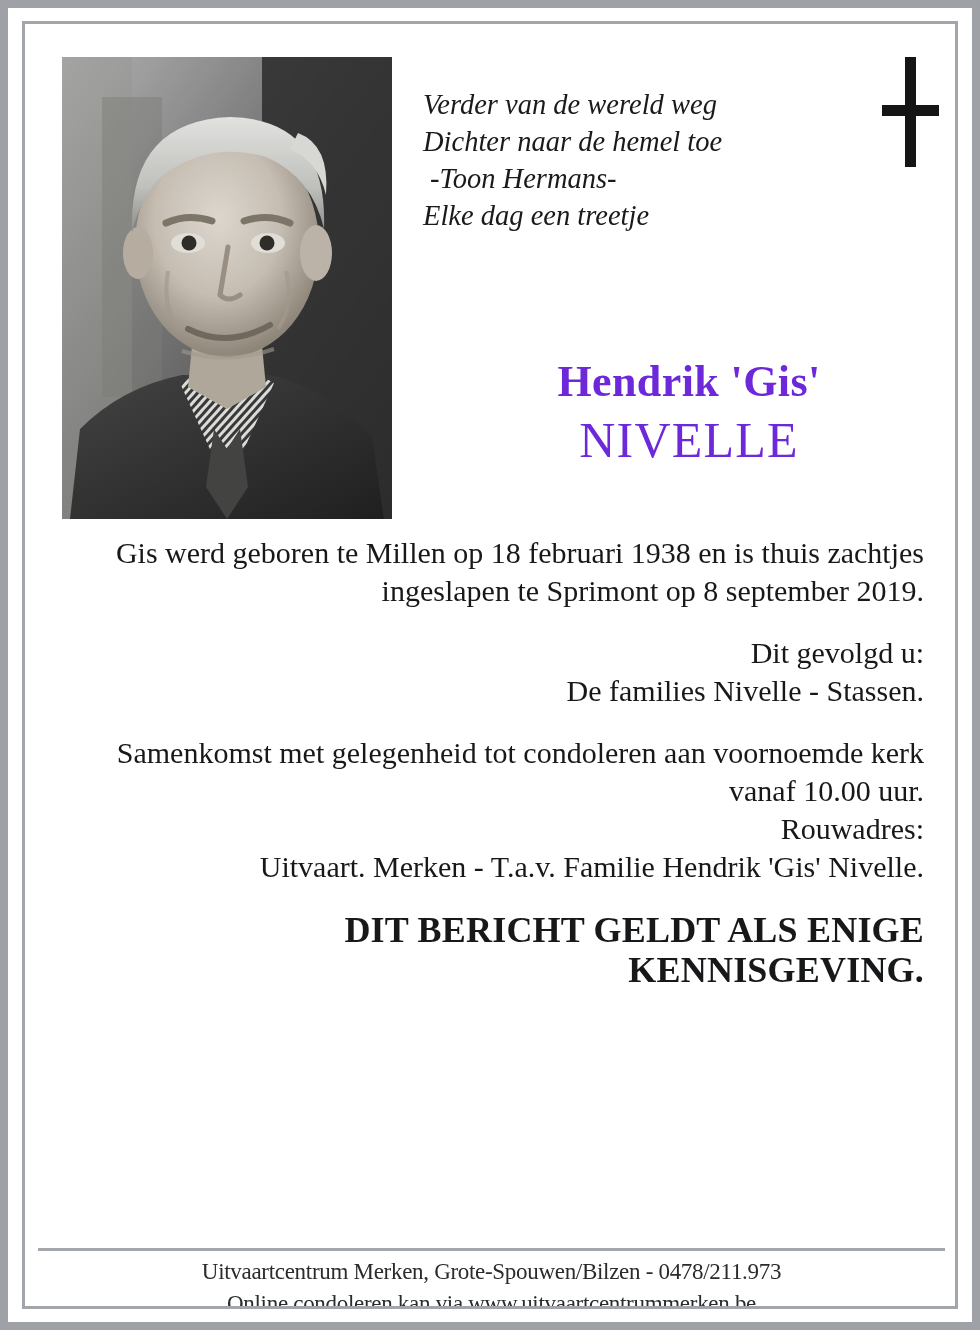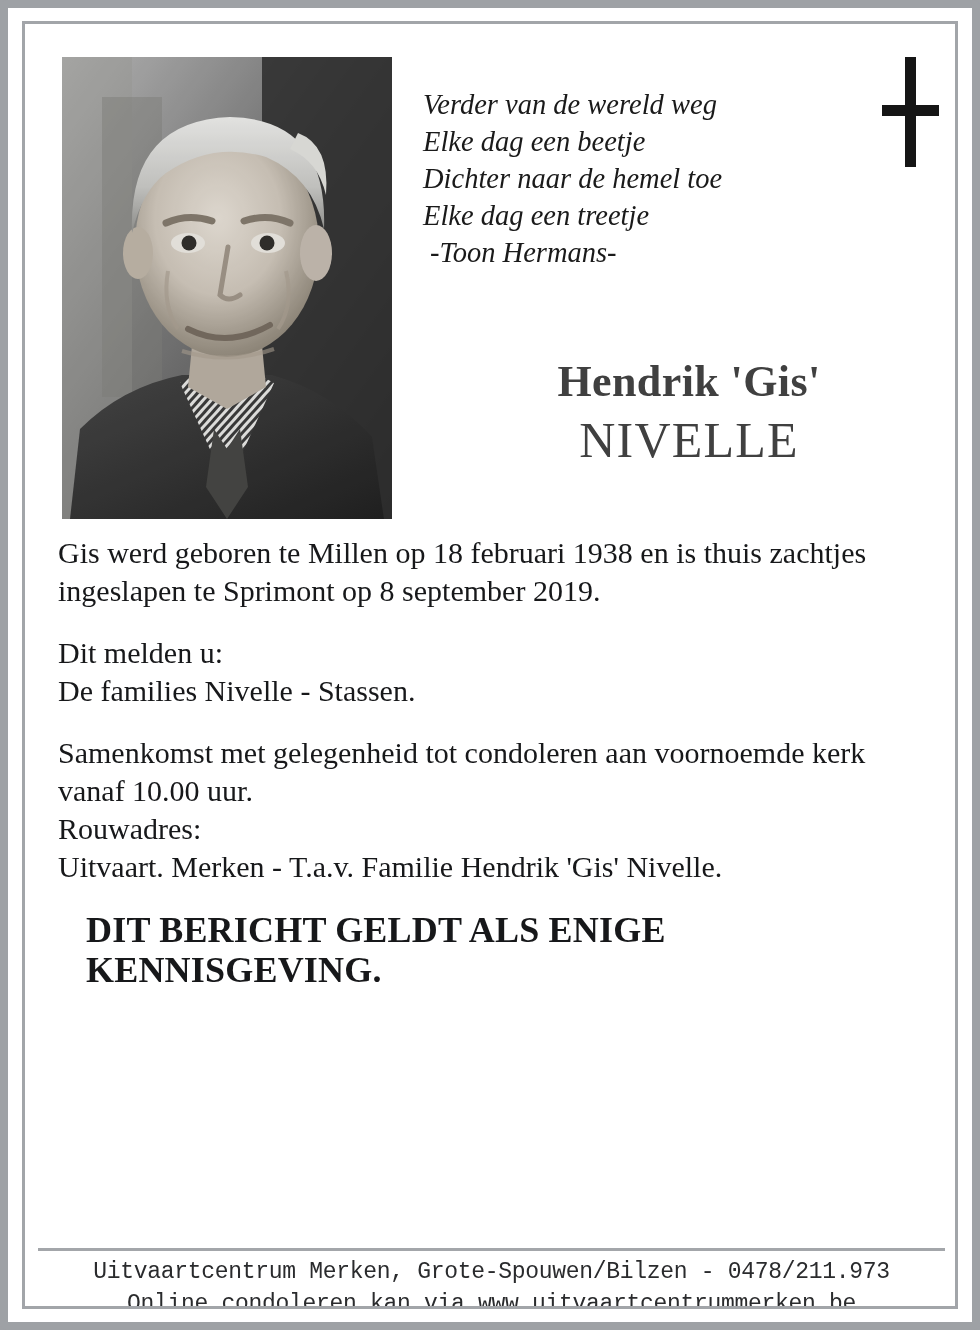--- a/index.html
+++ b/index.html
@@ -99,21 +99,21 @@
   .poem .line { white-space: pre; }
   .poem .attrib { padding-left: 7px; }
 
   
   .name-block {
     position: absolute;
     left: 398px;
     top: 330px;
     width: 532px;
     text-align: center;
-    color: #404040;
+    color: #6d28d9;
   }
   .name-first {
     font-size: 44px;
     line-height: 56px;
     font-weight: 700;
     letter-spacing: 0.4px;
   }
   .name-last {
     font-size: 50px;
     line-height: 60px;
@@ -124,20 +124,21 @@
   
   .body-text {
     position: absolute;
     left: 33px;
     top: 510px;
     width: 866px;
     color: #17181a;
     font-size: 30px;
     line-height: 38px;
     font-family: "Liberation Serif", serif;
+    text-align: right;
   }
   .body-text p {
     margin: 0 0 24px 0;
   }
   .body-text p.tight { margin-bottom: 0; }
   .body-text b { font-weight: 700; }
 
   .notice {
     margin: 0;
     padding-left: 28px;
@@ -155,21 +156,21 @@
     width: 907px;
     height: 3px;
     background: #a3a6aa;
   }
   .footer {
     position: absolute;
     left: 13px;
     top: 1232px;
     width: 907px;
     text-align: center;
-    font-family: Liberation Mono, monospace;
+    font-family: Liberation Serif, serif;
     font-size: 23px;
     line-height: 32px;
     color: #2a2b2d;
     letter-spacing: -0.3px;
   }
 </style>
 </head>
 <body>
 
 <div class="outer-frame">
@@ -247,35 +248,34 @@
       </svg>
     </div>
 
     <div class="cross">
       <div class="vbar"></div>
       <div class="hbar"></div>
     </div>
 
     <div class="poem">
       <div class="line">Verder van de wereld weg</div>
-      <div class="line">Elke dag een beetje</div>
       <div class="line">Dichter naar de hemel toe</div>
+      <div class="line attrib">-Toon Hermans-</div>
       <div class="line">Elke dag een treetje</div>
-      <div class="line attrib">-Toon Hermans-</div>
     </div>
 
     <div class="name-block">
       <div class="name-first">Hendrik 'Gis'</div>
       <div class="name-last">NIVELLE</div>
     </div>
 
     <div class="body-text">
       <p>Gis werd geboren te Millen op 18 februari 1938 en is thuis zachtjes ingeslapen te Sprimont op 8 september 2019.</p>
 
-      <p class="tight">Dit melden u:</p>
+      <p class="tight">Dit gevolgd u:</p>
       <p>De families Nivelle - Stassen.</p>
 
       <p class="tight">Samenkomst met gelegenheid tot condoleren aan voornoemde kerk vanaf 10.00 uur.</p>
 
       <p class="tight">Rouwadres:</p>
       <p>Uitvaart. Merken - T.a.v. Familie Hendrik 'Gis' Nivelle.</p>
 
       <p class="notice">DIT BERICHT GELDT ALS ENIGE KENNISGEVING.</p>
     </div>
 

